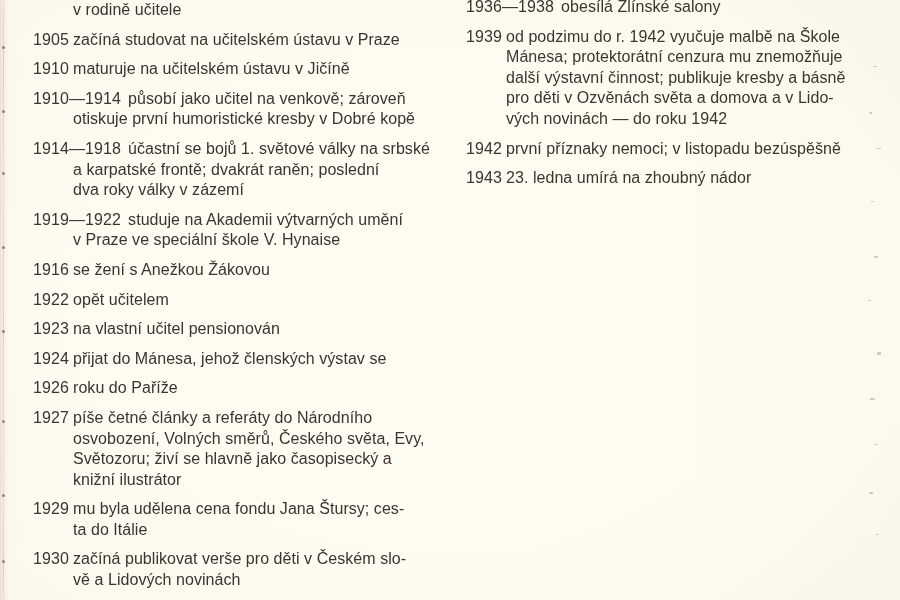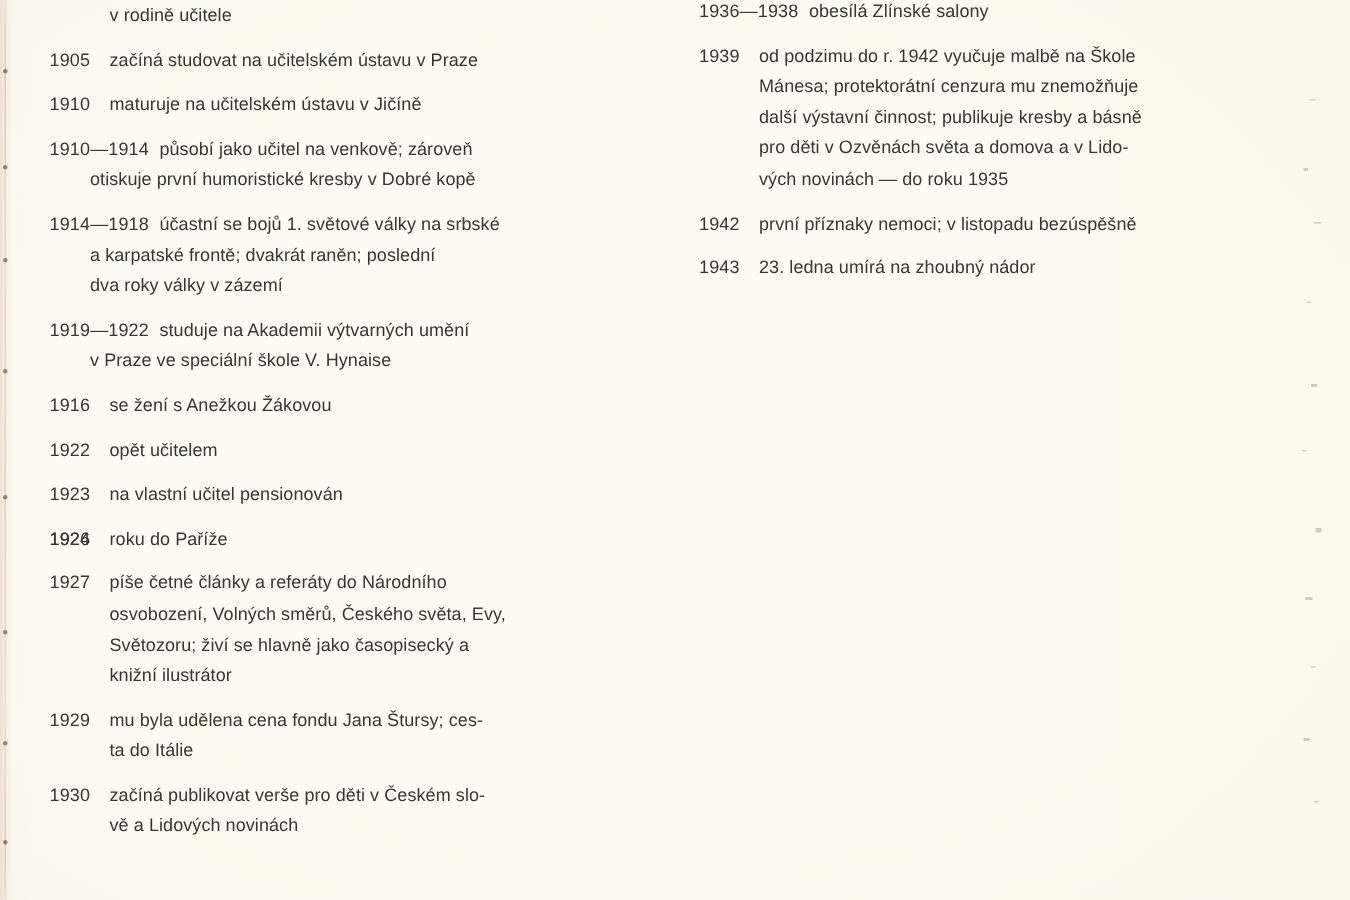--- a/index.html
+++ b/index.html
@@ -73,21 +73,21 @@
   .column {
     position: absolute;
     top: 0;
   }
   .column.left  { left: 33px;  width: 412px; }
   .column.right { left: 466px; width: 410px; }
 
   .entry {
     position: relative;
     margin: 0 0 9px 0;
-    font-size: 12px;
+    font-size: 16px;
     line-height: 20.6px;
   }
 
   
   .entry .year {
     position: absolute;
     left: 0;
     top: 0;
     white-space: nowrap;
     letter-spacing: 0.1px;
@@ -107,21 +107,21 @@
   .entry.wide .body {
     margin-left: 0;
   }
   .entry.wide .body::after {
     content: "";
     display: block;
     clear: both;
   }
   .entry.wide .body .cont {
     display: block;
-    margin-left: 27px;
+    margin-left: 40px;
   }
   
   .entry.orphan .body {
     margin-left: 40px;
   }
   
   .entry .body .last { text-align: left; display: block; }
 
   .entry .body > span { display: block; }
 
@@ -218,20 +218,21 @@
       </div>
       <div class="entry">
         <span class="year">1923</span>
         <div class="body">
           <span class="last">na vlastní učitel pensionován</span>
         </div>
       </div>
       <div class="entry">
         <span class="year">1924</span>
         <div class="body">
+          <span>přijat do Mánesa, jehož členských výstav se</span>
         </div>
       </div>
       <div class="entry">
         <span class="year">1926</span>
         <div class="body">
           <span class="last">roku do Paříže</span>
         </div>
       </div>
       <div class="entry">
         <span class="year">1927</span>
@@ -264,21 +265,21 @@
           <span class="last">obesílá Zlínské salony</span>
         </div>
       </div>
       <div class="entry">
         <span class="year">1939</span>
         <div class="body">
           <span>od podzimu do r. 1942 vyučuje malbě na Škole</span>
           <span>Mánesa; protektorátní cenzura mu znemožňuje</span>
           <span>další výstavní činnost; publikuje kresby a básně</span>
           <span>pro děti v Ozvěnách světa a domova a v Lido-</span>
-          <span class="last">vých novinách — do roku 1935</span>
+          <span class="last">vých novinách — do roku 1942</span>
         </div>
       </div>
       <div class="entry">
         <span class="year">1942</span>
         <div class="body">
           <span>první příznaky nemoci; v listopadu bezúspěšně</span>
         </div>
       </div>
       <div class="entry">
         <span class="year">1943</span>

